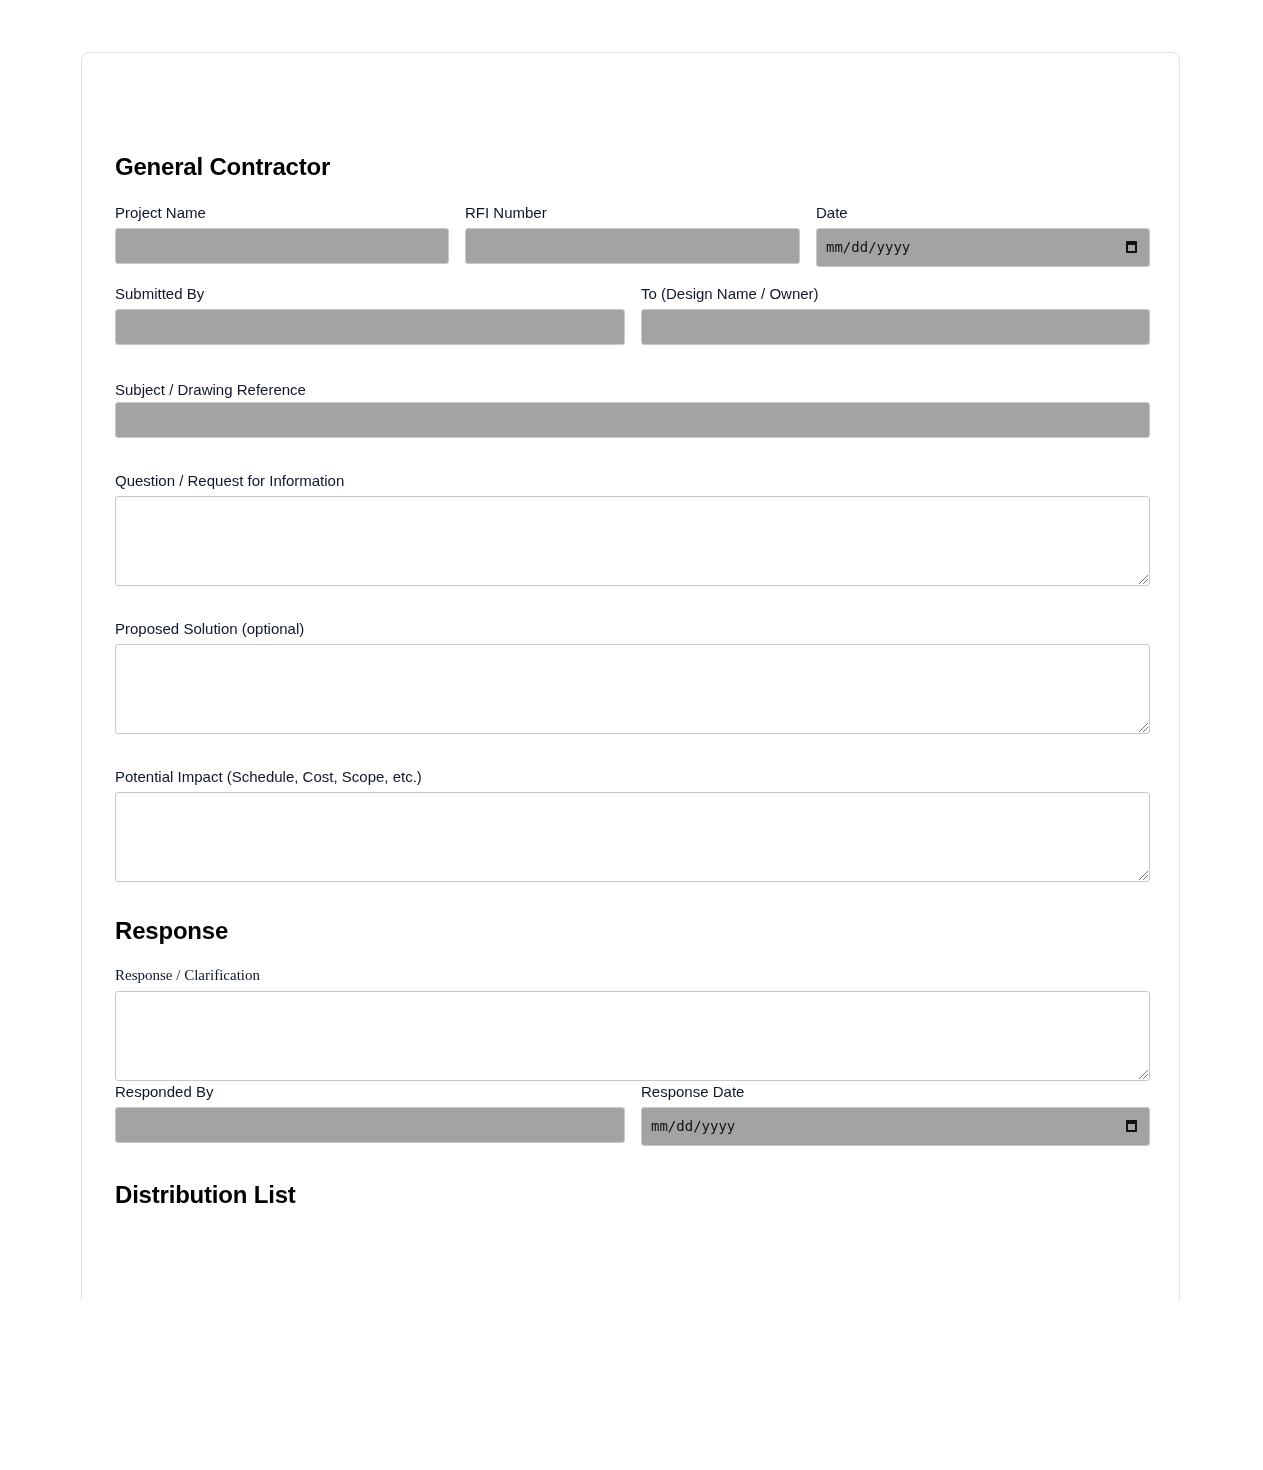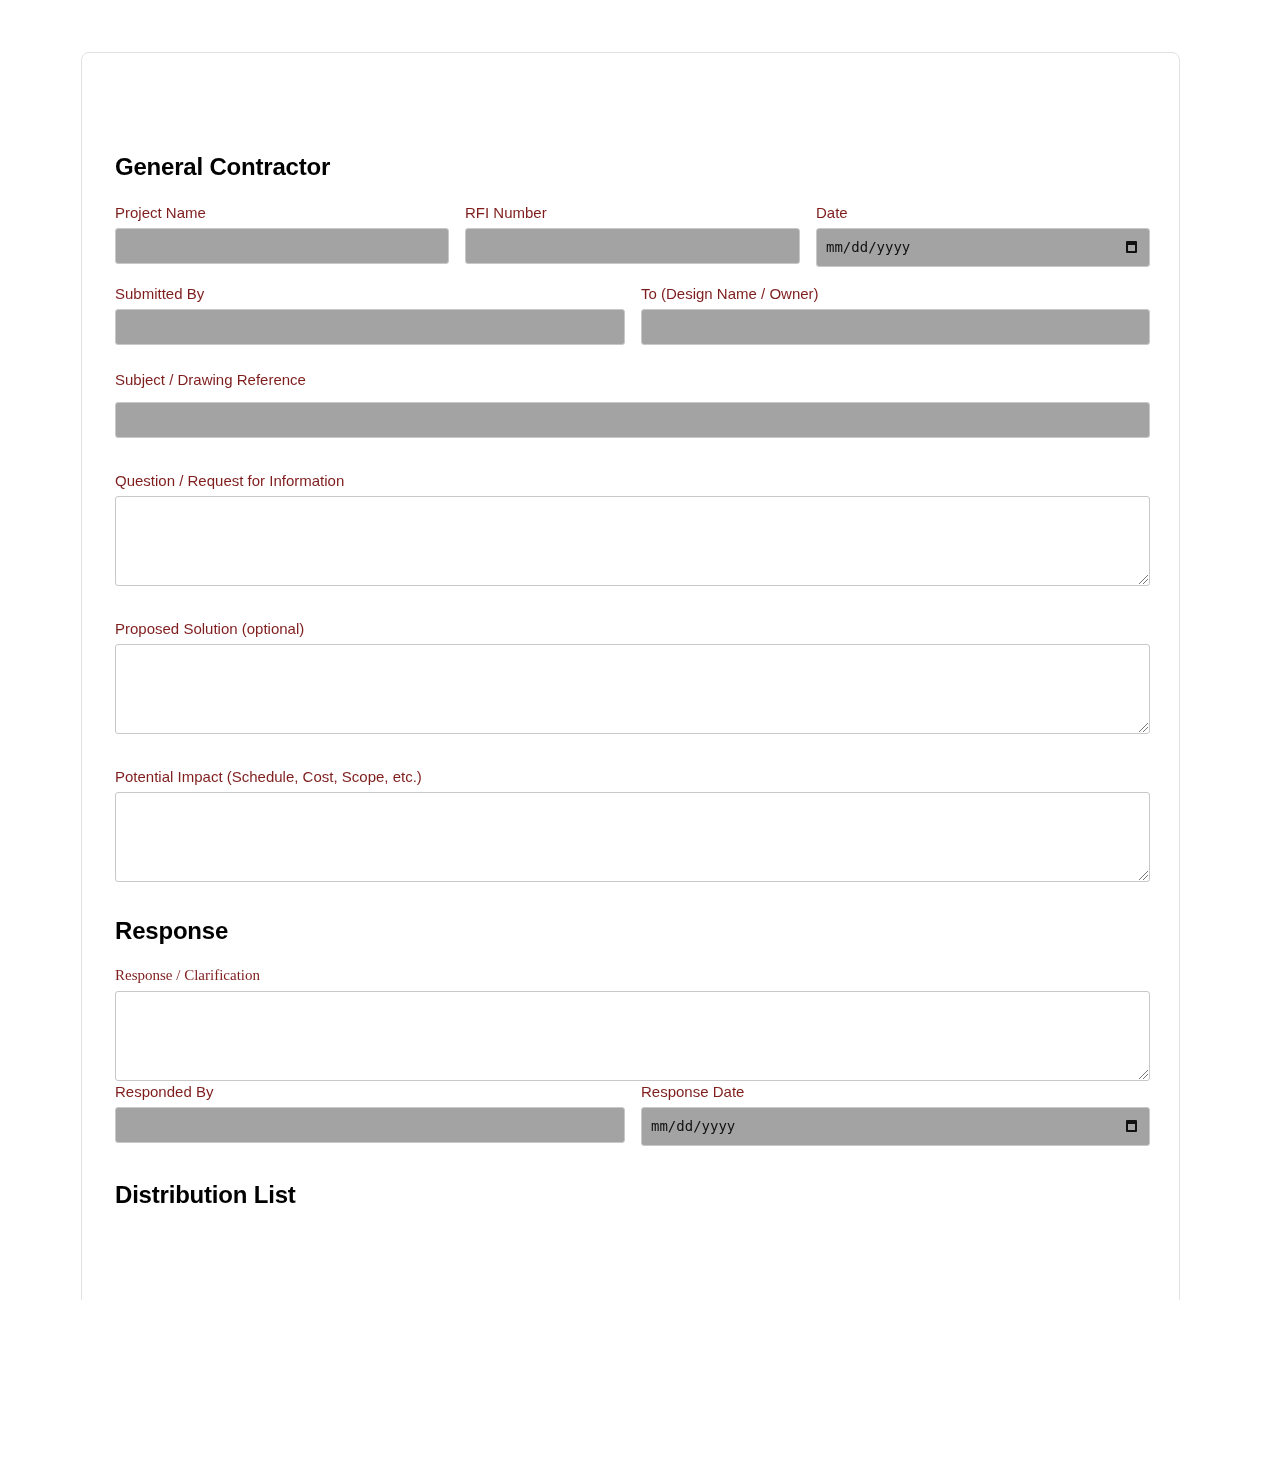--- a/index.html
+++ b/index.html
@@ -3,21 +3,21 @@
 <meta charset="utf-8">
 <style>
   html, body { margin: 0; padding: 0; background: #ffffff; }
   body { width: 1263px; height: 1470px; position: relative; overflow: hidden;
          font-family: "Liberation Sans", "DejaVu Sans", sans-serif; color: #000; }
   .viewport { position: absolute; left: 0; top: 0; width: 1263px; height: 1300px; overflow: hidden; }
   .card { position: absolute; left: 81px; top: 52px; width: 1099px; height: 1400px;
           border: 1px solid #e2e2e2; border-radius: 8px; background: #fff; box-sizing: border-box; }
   h1 { position: absolute; left: 33px; top: 36px; margin: 0; font-size: 32px; font-weight: bold; letter-spacing: -0.2px; }
   h2 { position: absolute; margin: 0; font-size: 24px; font-weight: bold; letter-spacing: -0.2px; }
-  .lbl { position: absolute; font-size: 15px; color: #7f1d1d; white-space: nowrap; }
+  .lbl { position: absolute; font-size: 15px; color: #0f172a; white-space: nowrap; }
   .inp { position: absolute; box-sizing: border-box; border: 1px solid #c8c8c8; border-radius: 3px; background: #a3a3a3; height: 36px; }
   .ta { position: absolute; box-sizing: border-box; border: 1px solid #c8c8c8; border-radius: 3px; background: #fff; height: 90px; }
   .grip { position: absolute; right: 1px; bottom: 1px; width: 9px; height: 9px;
           background: linear-gradient(135deg, transparent 0 45%, #777 45% 52%, transparent 52% 68%, #777 68% 75%, transparent 75%); }
   .date { height: 39px; }
   .date-text { position: absolute; left: 9px; top: 10px; font-family: "DejaVu Sans Mono", "Liberation Mono", monospace; font-size: 14px; color: #111; }
   .cal { position: absolute; right: 12px; top: 12px; width: 11px; height: 12px; box-sizing: border-box;
          border: 2px solid #111; border-top-width: 4px; border-radius: 1px; }
   table { position: absolute; left: 33px; top: 1176px; width: 1035px; border-collapse: collapse; }
   th, td { border: 1px solid #cfcfcf; text-align: left; font-size: 15px; padding: 0 10px; }
@@ -44,21 +44,21 @@
       <span class="date-text">mm/dd/yyyy</span>
       <span class="cal"></span>
     </div>
 
     <span class="lbl" style="left:33px; top:232px;">Submitted By</span>
     <div class="inp" style="left:33px; top:256px; width:510px;"></div>
 
     <span class="lbl" style="left:559px; top:232px;">To (Design Name / Owner)</span>
     <div class="inp" style="left:559px; top:256px; width:509px;"></div>
 
-    <span class="lbl" style="left:33px; top:318px;">Subject / Drawing Reference</span>
+    <span class="lbl" style="left:33px; top:328px;">Subject / Drawing Reference</span>
     <div class="inp" style="left:33px; top:349px; width:1035px;"></div>
 
     <span class="lbl" style="left:33px; top:419px;">Question / Request for Information</span>
     <div class="ta" style="left:33px; top:443px; width:1035px;">
       <span class="grip"></span>
     </div>
 
     <span class="lbl" style="left:33px; top:567px;">Proposed Solution (optional)</span>
     <div class="ta" style="left:33px; top:591px; width:1035px;">
       <span class="grip"></span>

